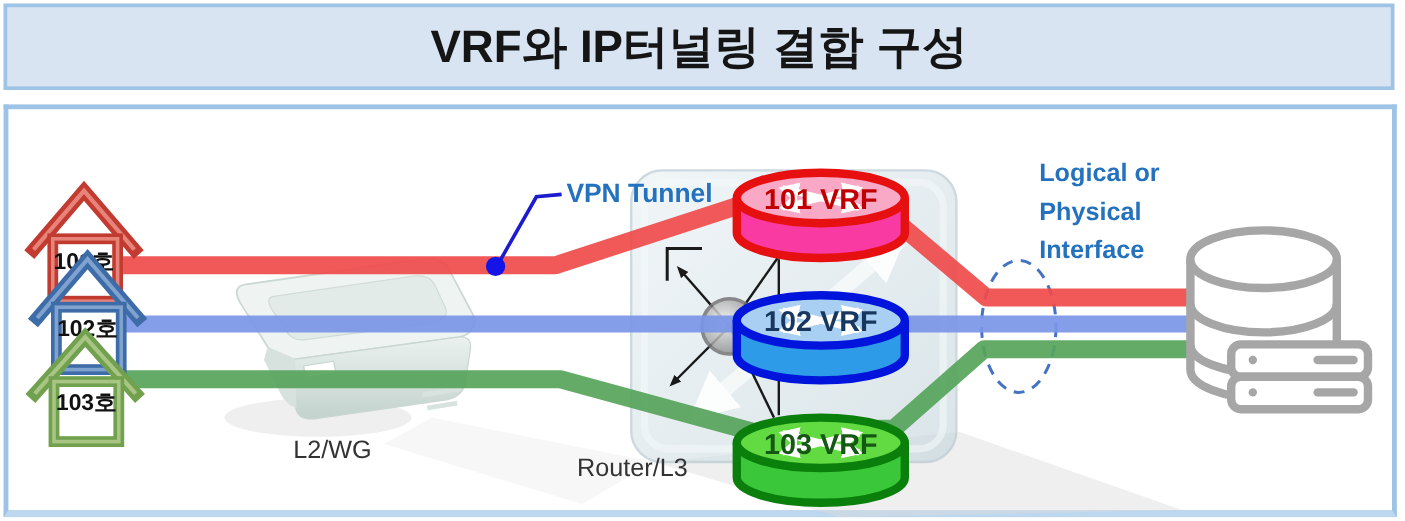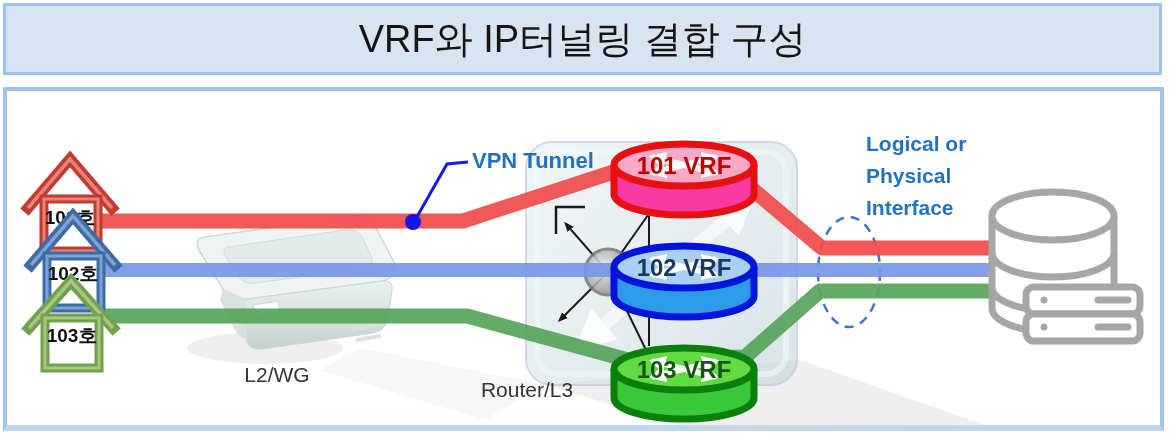--- a/index.html
+++ b/index.html
@@ -1,18 +1,18 @@
 <!DOCTYPE html>
 <html><head>
 <meta charset="utf-8">
 <style>
   html,body{margin:0;padding:0;background:#fff;}
   body{width:1171px;height:434px;position:relative;font-family:"Liberation Sans",sans-serif;overflow:hidden;}
   .title-panel{position:absolute;left:3px;top:3px;width:1159px;height:72px;background:#D8E4F1;border:3px solid #9DC3E6;box-sizing:border-box;display:flex;align-items:center;justify-content:center;}
-  .title-panel h1{margin:4px;font-size:38px;font-weight:normal;color:#151515;letter-spacing:0px;}
+  .title-panel h1{margin:4px;font-size:38px;font-weight:bold;color:#151515;letter-spacing:0px;}
   .main-panel{position:absolute;left:3px;top:87px;width:1161px;height:344px;background:#FFFFFF;border:4px solid #9DC3E6;border-bottom:6px solid #BDD7EE;box-sizing:border-box;}
   svg.diagram{position:absolute;left:0;top:0;width:1171px;height:434px;}
   text{font-family:"Liberation Sans",sans-serif;}
 </style>
 </head>
 <body>
 
 <div class="title-panel">
   <h1>VRF와 IP터널링 결합 구성</h1>
 </div>

